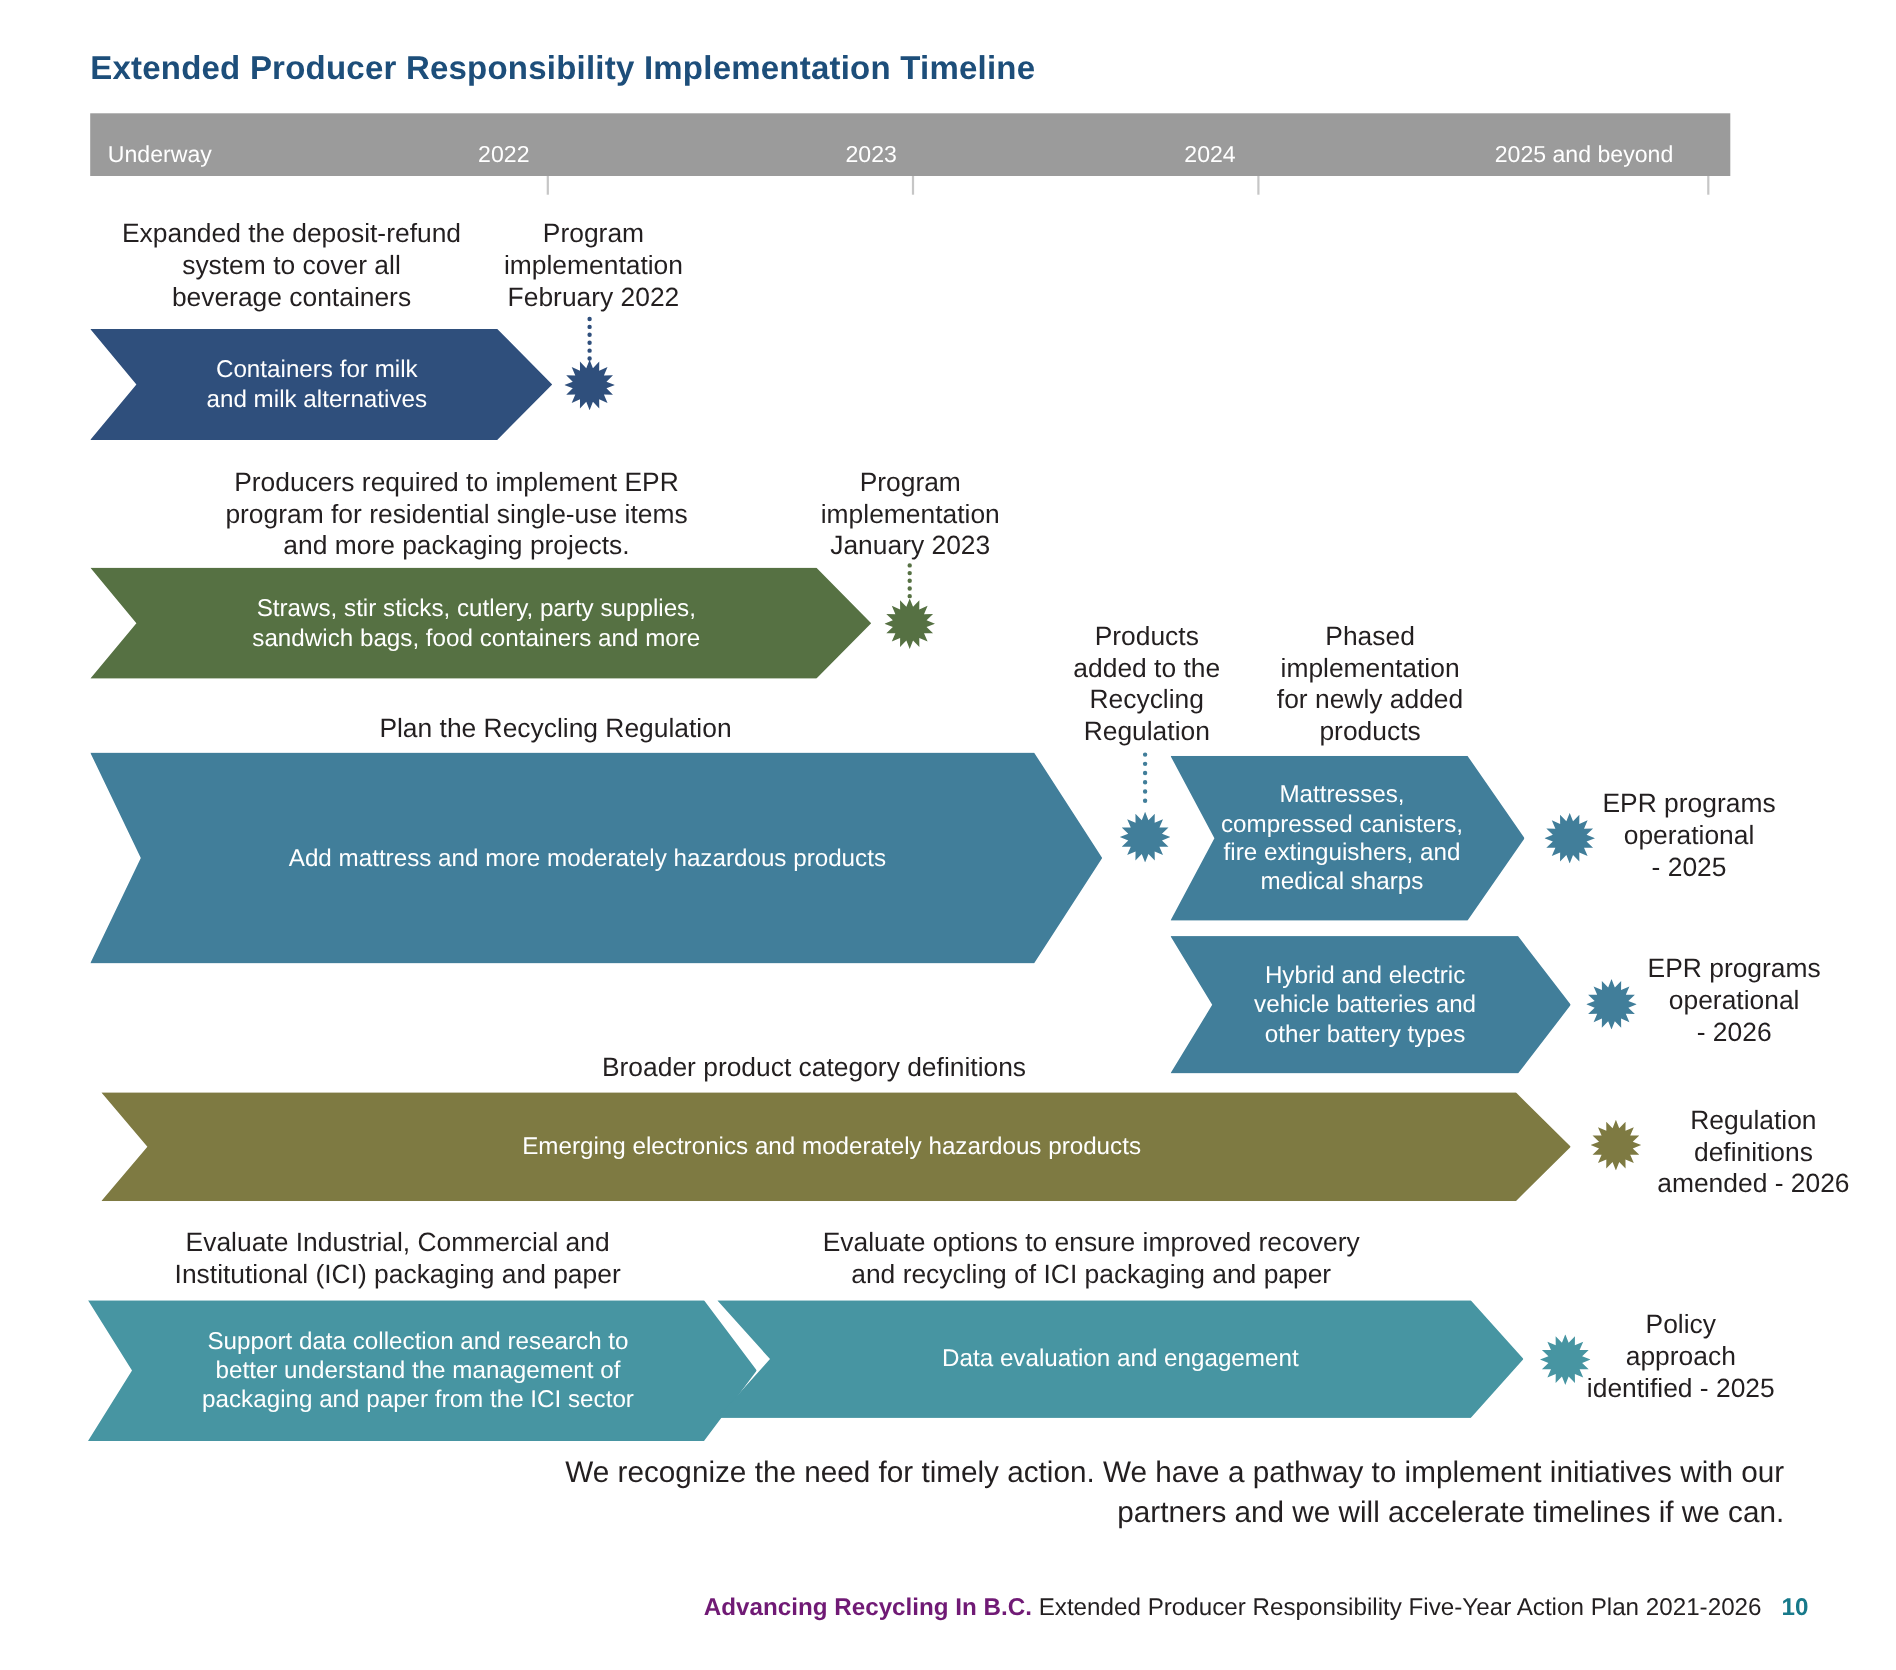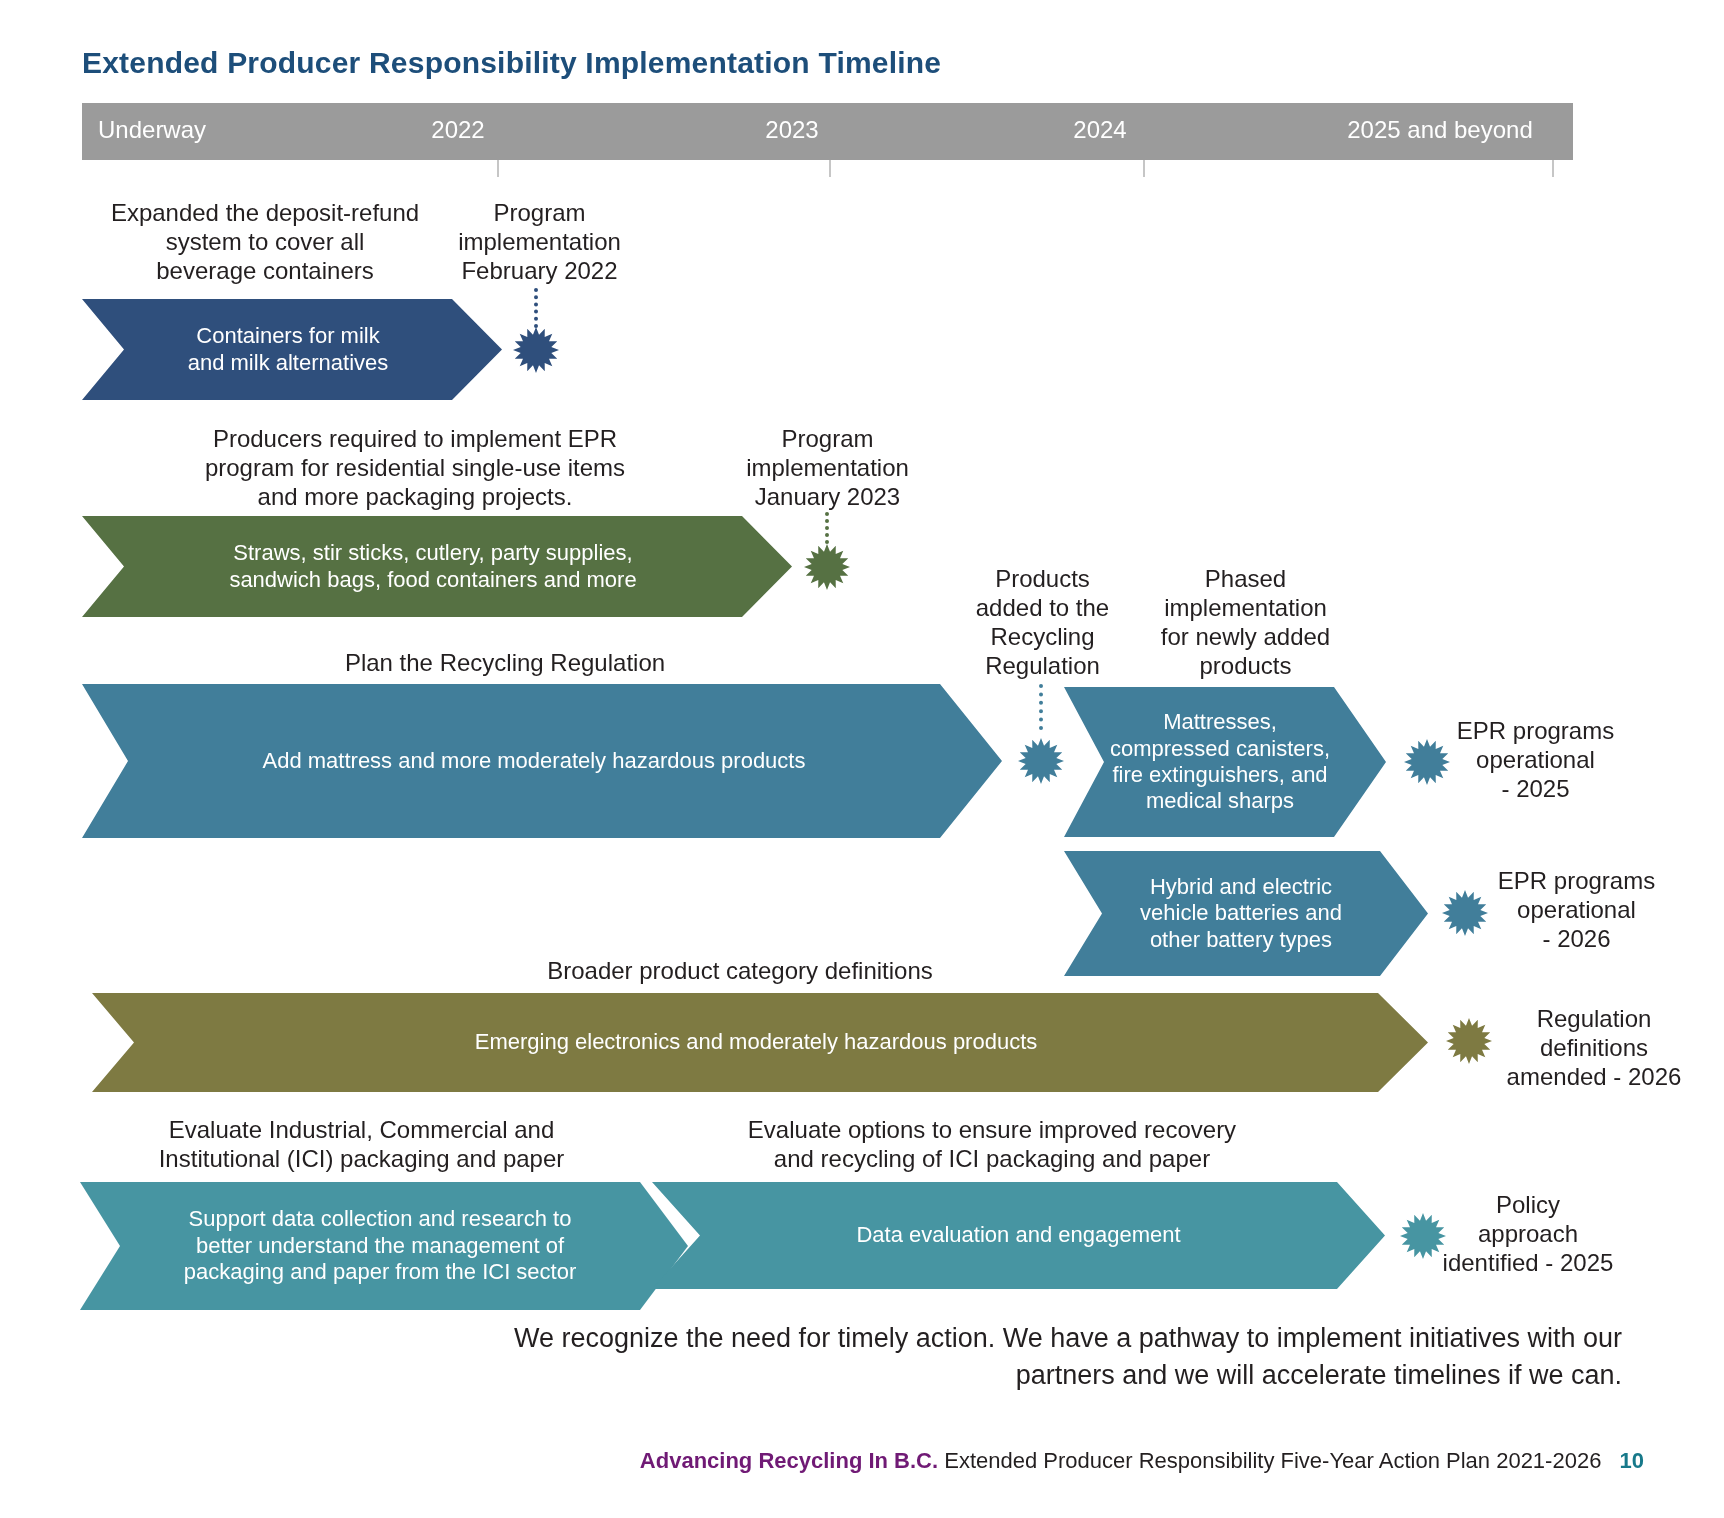--- a/index.html
+++ b/index.html
@@ -8,21 +8,21 @@
     font-family:"Liberation Sans", sans-serif;color:#231f20;overflow:hidden;
   }
   .title{
     position:absolute;left:82px;top:46px;font-size:30px;font-weight:bold;
     color:#1d4e7a;letter-spacing:0.2px;
   }
   .header-bar{
     position:absolute;left:82px;top:103px;width:1491px;height:57px;
     background:#9b9b9b;color:#ffffff;
   }
-  .col-label{position:absolute;top:13px;font-size:24px;white-space:nowrap;}
+  .col-label{position:absolute;top:26px;font-size:21px;white-space:nowrap;}
   .col-center{transform:translateX(-50%);}
   .tick{position:absolute;width:2px;height:17px;background:#c6c6c6;top:160px;}
   .note{
     position:absolute;text-align:center;white-space:pre-line;
     font-size:24px;line-height:1.21;
   }
   .arrow{
     position:absolute;display:flex;align-items:center;justify-content:center;
     text-align:center;color:#ffffff;white-space:pre-line;
     font-size:22px;line-height:1.2;
@@ -102,21 +102,21 @@
   <div class="note" style="left:300px;top:648px;width:410px">Plan the Recycling Regulation</div>
   <div class="note" style="left:950px;top:564px;width:185px">Products
 added to the
 Recycling
 Regulation</div>
   <div class="note" style="left:1148px;top:564px;width:195px">Phased
 implementation
 for newly added
 products</div>
   <div class="leader bd-teal" style="left:1039px;top:684px;height:46px"></div>
-  <div class="arrow bg-teal" style="left:82px;top:684px;width:920px;height:154px;--nt:46px;--pt:62px">Add mattress and more moderately hazardous products</div>
+  <div class="arrow bg-teal" style="left:82px;top:684px;width:920px;height:192px;--nt:46px;--pt:62px">Add mattress and more moderately hazardous products</div>
   <div class="burst bg-teal" style="left:1018px;top:738px"></div>
   <div class="arrow bg-teal" style="left:1064px;top:687px;width:322px;height:150px;--nt:40px;--pt:52px;padding-left:30px;padding-right:40px">Mattresses,
 compressed canisters,
 fire extinguishers, and
 medical sharps</div>
   <div class="burst bg-teal" style="left:1404px;top:739px"></div>
   <div class="note" style="left:1448px;top:716px;width:175px">EPR programs
 operational
 - 2025</div>
 

